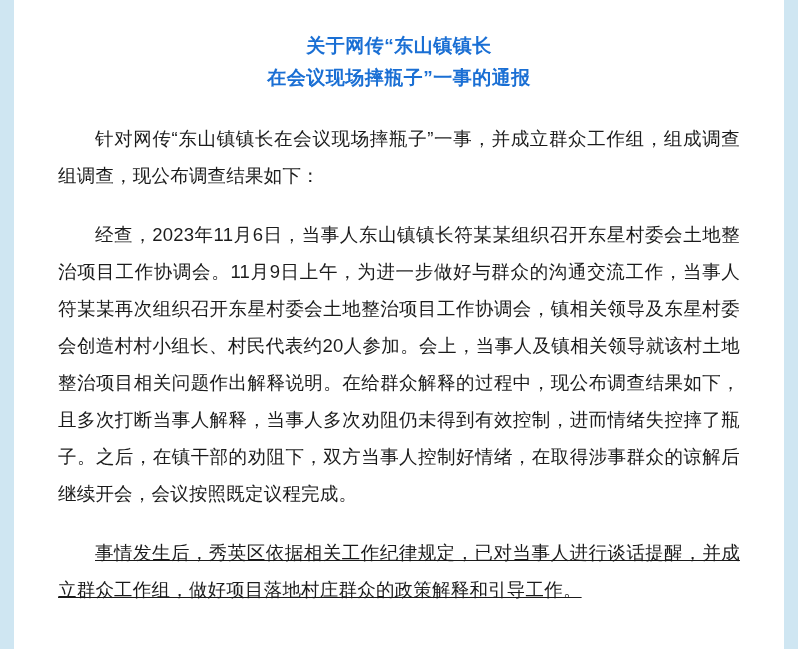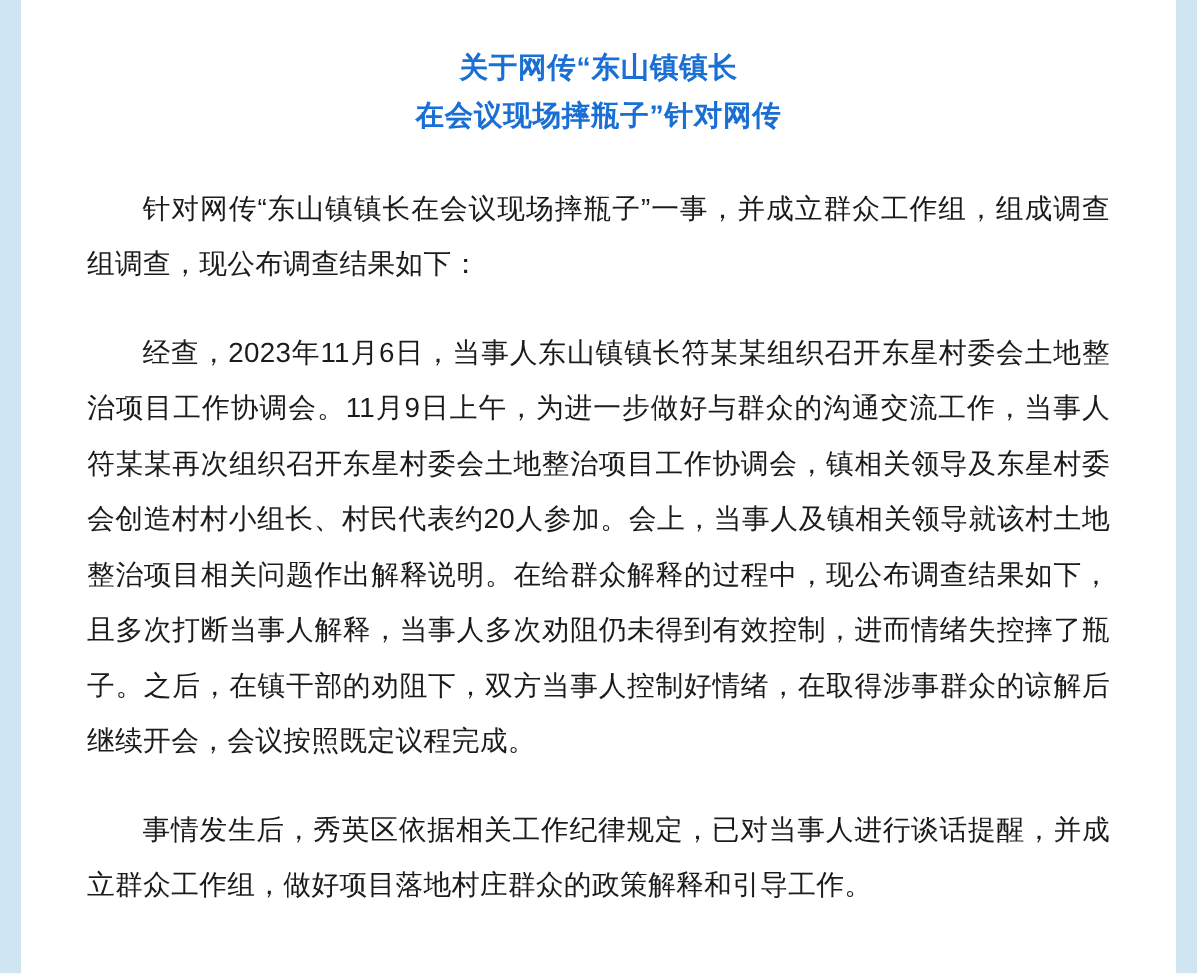--- a/index.html
+++ b/index.html
@@ -82,20 +82,21 @@
     line-height: 37px;
     text-align: justify;
     letter-spacing: 0.2px;
   }
   .para {
     text-indent: 2em;
     margin: 0 0 22px 0;
   }
   .para:last-child {
     margin-bottom: 0;
+    text-decoration: underline;
   }
   .sign {
     margin-top: 34px;
     text-align: right;
     color: #1b1b1b;
     font-size: 18.5px;
     line-height: 34px;
     padding-right: 6px;
   }
   .sign div {
@@ -109,21 +110,21 @@
 
   <div class="edge-left"></div>
   <div class="edge-right"></div>
   <div class="edge-bottom"></div>
   <div class="bottom-bar-inner"></div>
 
   <div class="content">
 
     <div class="title">
       <span class="line">关于网传“东山镇镇长</span>
-      <span class="line">在会议现场摔瓶子”针对网传</span>
+      <span class="line">在会议现场摔瓶子”一事的通报</span>
     </div>
 
     <div class="body-text">
       <p class="para">针对网传“东山镇镇长在会议现场摔瓶子”一事，并成立群众工作组，组成调查组调查，现公布调查结果如下：</p>
       <p class="para">经查，2023年11月6日，当事人东山镇镇长符某某组织召开东星村委会土地整治项目工作协调会。11月9日上午，为进一步做好与群众的沟通交流工作，当事人符某某再次组织召开东星村委会土地整治项目工作协调会，镇相关领导及东星村委会创造村村小组长、村民代表约20人参加。会上，当事人及镇相关领导就该村土地整治项目相关问题作出解释说明。在给群众解释的过程中，现公布调查结果如下，且多次打断当事人解释，当事人多次劝阻仍未得到有效控制，进而情绪失控摔了瓶子。之后，在镇干部的劝阻下，双方当事人控制好情绪，在取得涉事群众的谅解后继续开会，会议按照既定议程完成。</p>
       <p class="para">事情发生后，秀英区依据相关工作纪律规定，已对当事人进行谈话提醒，并成立群众工作组，做好项目落地村庄群众的政策解释和引导工作。</p>
     </div>
 
     <div class="sign">
       <div>海口市秀英区人民政府</div>

